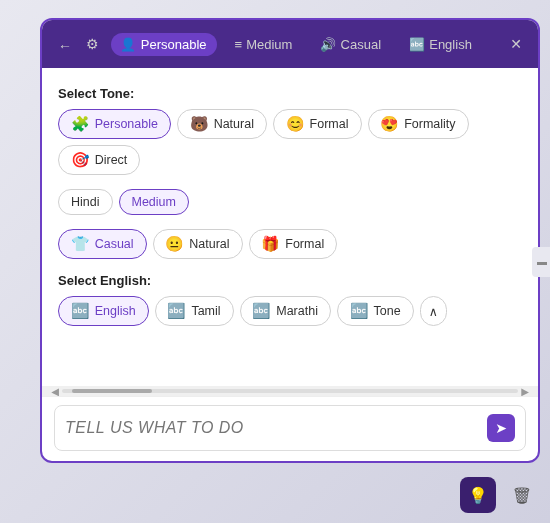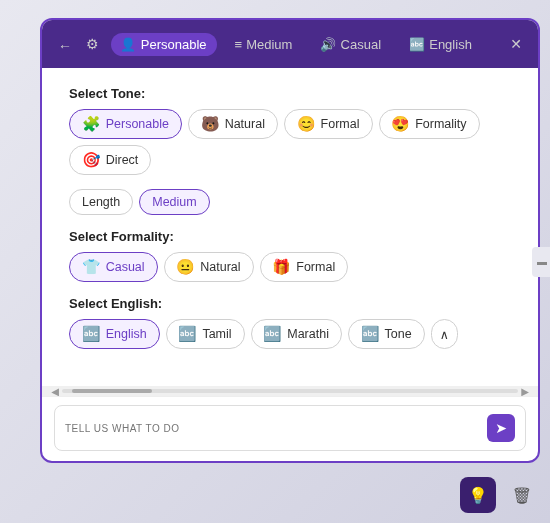--- a/index.html
+++ b/index.html
@@ -72,21 +72,20 @@
       color: #ccc;
     }
     .header-spacer { flex: 1; }
 
     
     .body {
       flex: 1;
       overflow-y: auto;
       padding: 14px 16px 8px;
       position: relative;
-      margin-left: 11px;
     }
     .body::-webkit-scrollbar { width: 6px; }
     .body::-webkit-scrollbar-track { background: #f0f0f0; }
     .body::-webkit-scrollbar-thumb { background: #ccc; border-radius: 3px; }
 
     .section-label {
       font-size: 13px;
       font-weight: 600;
       color: #222;
       margin-bottom: 8px;
@@ -157,26 +156,27 @@
       border: 1.5px solid #ddd;
       border-radius: 8px;
       overflow: hidden;
       padding: 8px 10px;
       background: #fff;
     }
     .input-row input {
       flex: 1;
       border: none;
       outline: none;
-      font-size: 10px;
+      font-size: 16px;
       color: #999;
       font-weight: 500;
       letter-spacing: 0.5px;
       text-transform: uppercase;
       background: transparent;
+      font-style: italic;
     }
     .send-btn {
       background: #6c3fc5;
       border: none;
       border-radius: 6px;
       width: 28px;
       height: 28px;
       display: flex;
       align-items: center;
       justify-content: center;
@@ -283,28 +283,27 @@
         <span>Formality</span>
       </div>
       <div class="chip">
         <span class="emoji">🎯</span>
         <span>Direct</span>
       </div>
     </div>
 
     <div class="chip-group">
       <div class="chip">
-        <span>Length</span>
+        <span>Hindi</span>
       </div>
       <div class="chip selected">
         <span>Medium</span>
       </div>
     </div>
 
-    <div class="section-label">Select Formality:</div>
     <div class="chip-group">
       <div class="chip selected">
         <span class="emoji">👕</span>
         <span>Casual</span>
       </div>
       <div class="chip">
         <span class="emoji">😐</span>
         <span>Natural</span>
       </div>
       <div class="chip">

